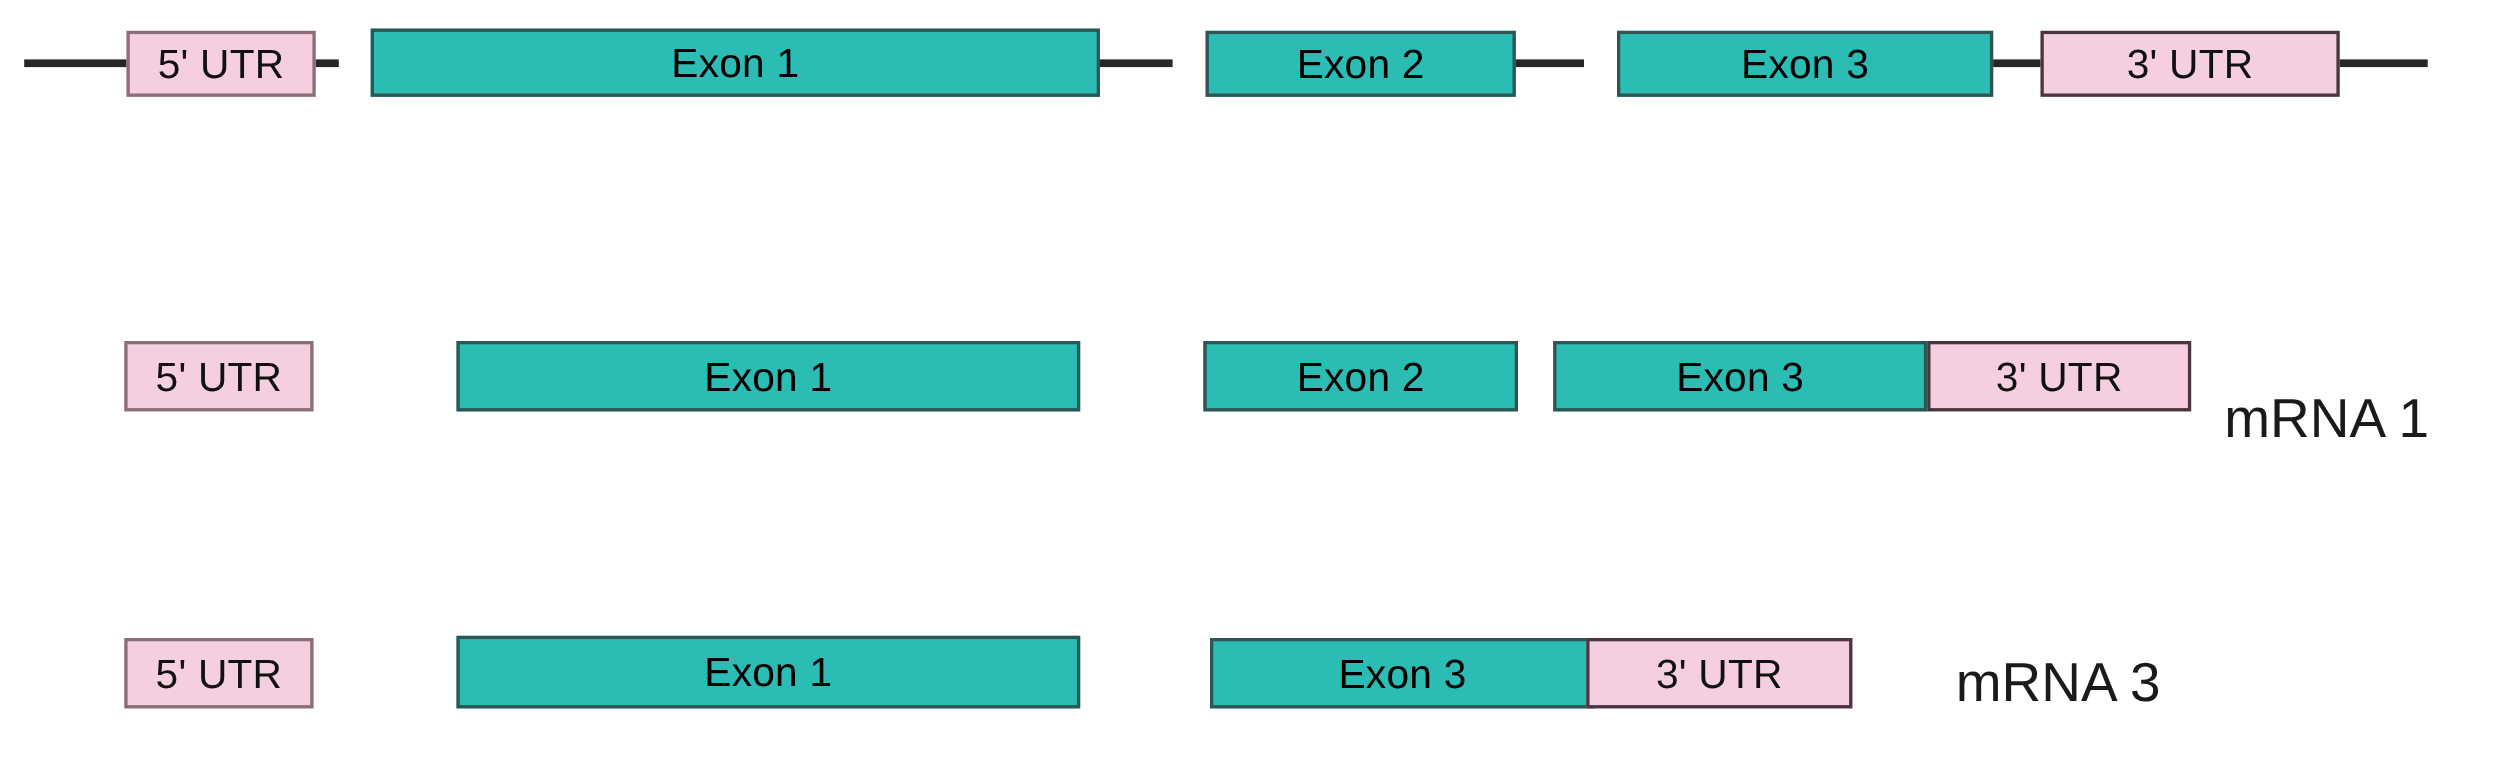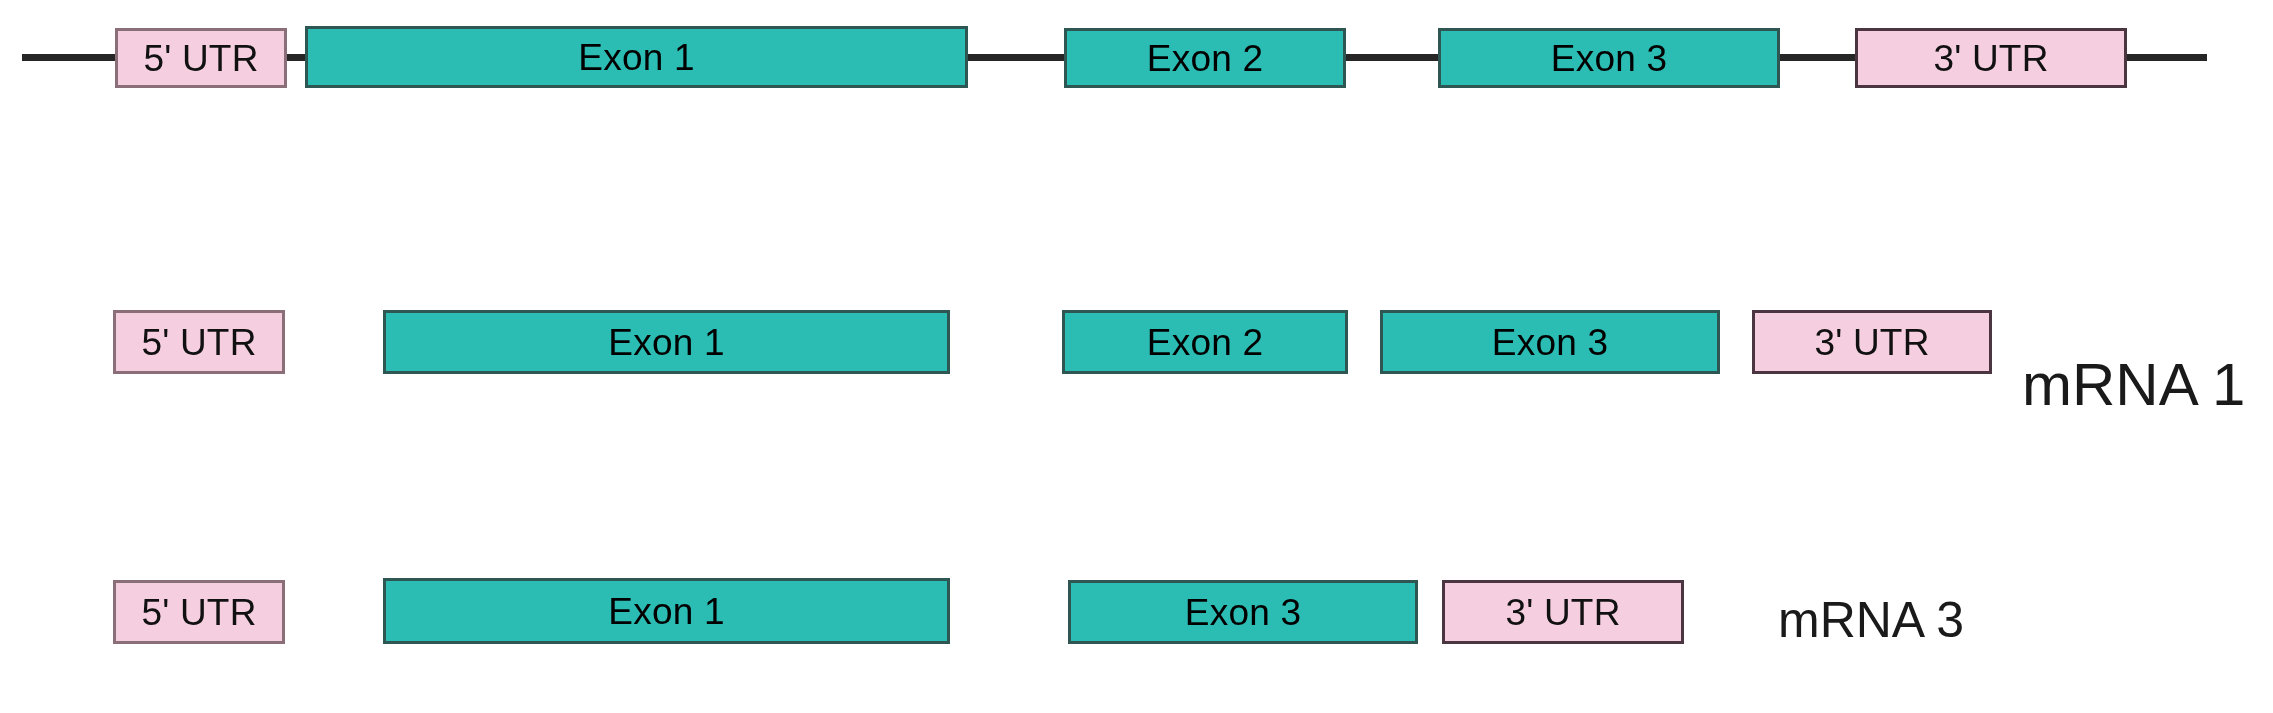--- a/index.html
+++ b/index.html
@@ -43,20 +43,21 @@
     border: 3px solid #4A3540;
     color: #111111;
   }
   .feature.utr.soft {
     border-color: #8A6F78;
   }
   .feature.exon {
     background: #2BBCB4;
     border: 3px solid #3E6B68;
     color: #000000;
+    margin-left: 32px;
   }
   .feature.exon.dark {
     border-color: #2E5754;
   }
   
   .connector {
     position: absolute;
     background: #262626;
     height: 7px;
   }
@@ -84,21 +85,21 @@
       <div class="feature exon dark" style="left: 1064px; top: 28px; width: 282px; height: 60px; font-size: 37px; background: rgb(43, 188, 180); border-color: rgb(46, 87, 84);">Exon 2</div>
       <div class="feature exon dark" style="left: 1438px; top: 28px; width: 342px; height: 60px; font-size: 37px; background: rgb(43, 188, 180); border-color: rgb(46, 87, 84);">Exon 3</div>
       <div class="feature utr" style="left: 1855px; top: 28px; width: 272px; height: 60px; font-size: 37px; background: rgb(245, 207, 224); color: rgb(17, 17, 17); border-color: rgb(74, 53, 64);">3' UTR</div>
     </div>
     <div class="track">
       <div class="feature utr soft" style="left: 113px; top: 310px; width: 172px; height: 64px; font-size: 37px; background: rgb(245, 207, 224); color: rgb(17, 17, 17); border-color: rgb(138, 111, 120);">5' UTR</div>
       <div class="feature exon dark" style="left: 383px; top: 310px; width: 567px; height: 64px; font-size: 37px; background: rgb(43, 188, 180); border-color: rgb(46, 87, 84);">Exon 1</div>
       <div class="feature exon dark" style="left: 1062px; top: 310px; width: 286px; height: 64px; font-size: 37px; background: rgb(43, 188, 180); border-color: rgb(46, 87, 84);">Exon 2</div>
       <div class="feature exon dark" style="left: 1380px; top: 310px; width: 340px; height: 64px; font-size: 37px; background: rgb(43, 188, 180); border-color: rgb(46, 87, 84);">Exon 3</div>
       <div class="feature utr" style="left: 1752px; top: 310px; width: 240px; height: 64px; font-size: 37px; background: rgb(245, 207, 224); color: rgb(17, 17, 17); border-color: rgb(74, 53, 64);">3' UTR</div>
-      <div class="row-label" style="left: 2022px; top: 355px; font-size: 60px;">mRNA 1</div>
+      <div class="row-label" style="left: 2022px; top: 355px; font-size: 50px;">mRNA 1</div>
     </div>
     <div class="track">
       <div class="feature utr soft" style="left: 113px; top: 580px; width: 172px; height: 64px; font-size: 37px; background: rgb(245, 207, 224); color: rgb(17, 17, 17); border-color: rgb(138, 111, 120);">5' UTR</div>
       <div class="feature exon dark" style="left: 383px; top: 578px; width: 567px; height: 66px; font-size: 37px; background: rgb(43, 188, 180); border-color: rgb(46, 87, 84);">Exon 1</div>
       <div class="feature exon dark" style="left: 1068px; top: 580px; width: 350px; height: 64px; font-size: 37px; background: rgb(43, 188, 180); border-color: rgb(46, 87, 84);">Exon 3</div>
       <div class="feature utr" style="left: 1442px; top: 580px; width: 242px; height: 64px; font-size: 37px; background: rgb(245, 207, 224); color: rgb(17, 17, 17); border-color: rgb(74, 53, 64);">3' UTR</div>
       <div class="row-label" style="left: 1778px; top: 595px; font-size: 50px;">mRNA 3</div>
     </div>
   </div>
 

